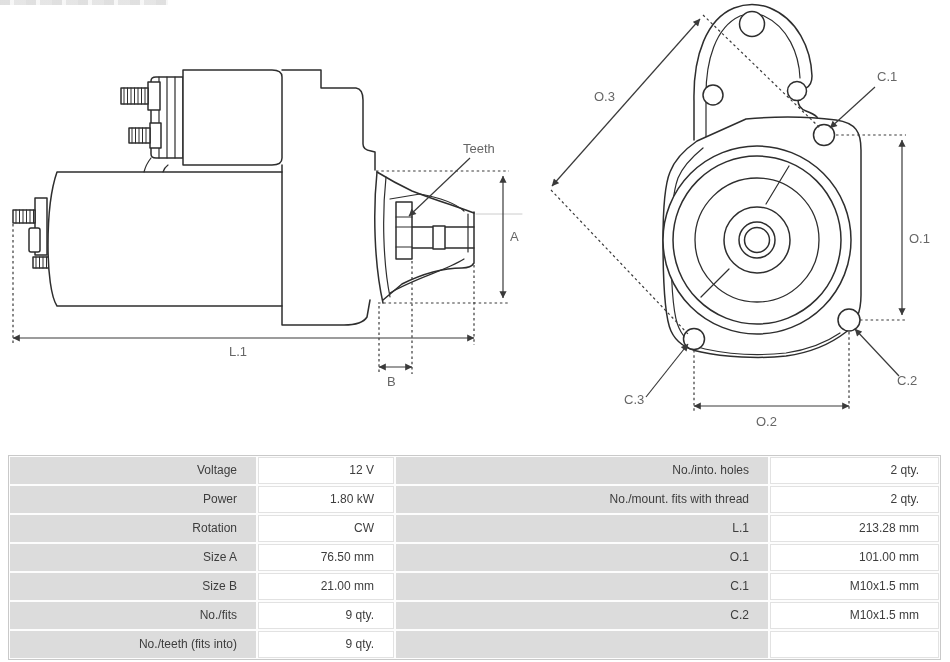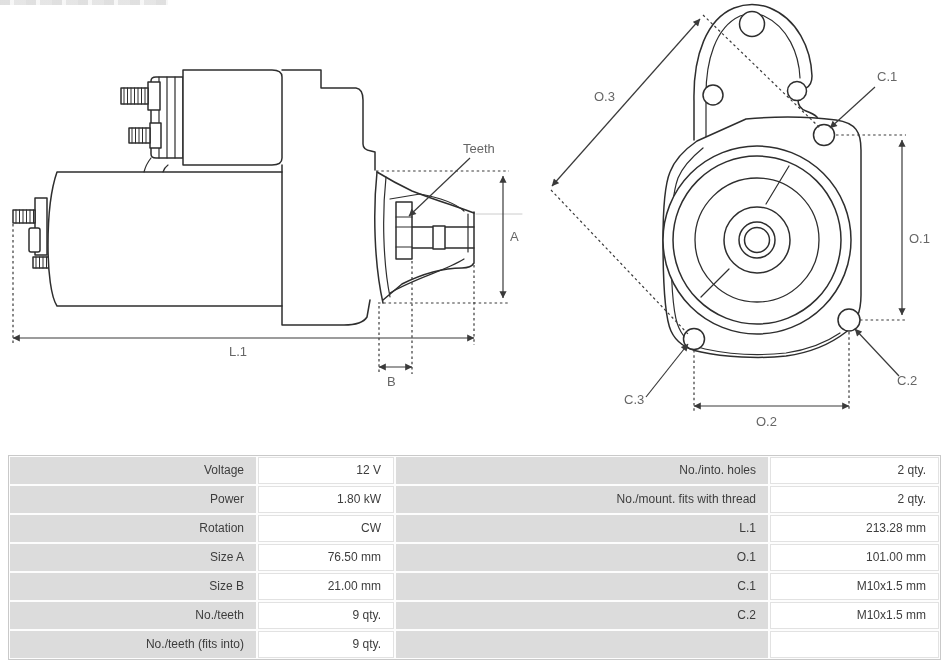--- a/index.html
+++ b/index.html
@@ -17,21 +17,21 @@
     position:absolute;left:10px;top:428px;font-size:17px;letter-spacing:.2px;
     color:#ab3a45;
   }
   .spec-table{
     position:absolute;left:8px;top:455px;width:933px;box-sizing:border-box;
     border:1px solid #c9c9c9;background:#fdfdfd;padding:1px;
     display:grid;grid-template-columns:246px 136px 372px 1fr;gap:2px;
   }
   .cell{
     height:27px;box-sizing:border-box;font-size:12px;color:#3d3d3d;
-    text-align:right;padding-right:12px;overflow:hidden;white-space:nowrap;
+    text-align:right;padding-right:19px;overflow:hidden;white-space:nowrap;
   }
   .cell.lbl{background:#dcdcdc;line-height:27px;}
   .cell.val{background:#ffffff;border:1px solid #e2e2e2;line-height:25px;text-align:right;}
 </style>
 </head>
 <body>
 
 <div class="stage">
 
   <div class="artifact"></div>
@@ -179,21 +179,21 @@
     <div class="cell lbl">Size A</div>
     <div class="cell val">76.50 mm</div>
     <div class="cell lbl">O.1</div>
     <div class="cell val">101.00 mm</div>
 
     <div class="cell lbl">Size B</div>
     <div class="cell val">21.00 mm</div>
     <div class="cell lbl">C.1</div>
     <div class="cell val">M10x1.5 mm</div>
 
-    <div class="cell lbl">No./teeth</div>
+    <div class="cell lbl">No./fits</div>
     <div class="cell val">9 qty.</div>
     <div class="cell lbl">C.2</div>
     <div class="cell val">M10x1.5 mm</div>
 
     <div class="cell lbl">No./teeth (fits into)</div>
     <div class="cell val">9 qty.</div>
     <div class="cell lbl"></div>
     <div class="cell val"></div>
   </div>
 

